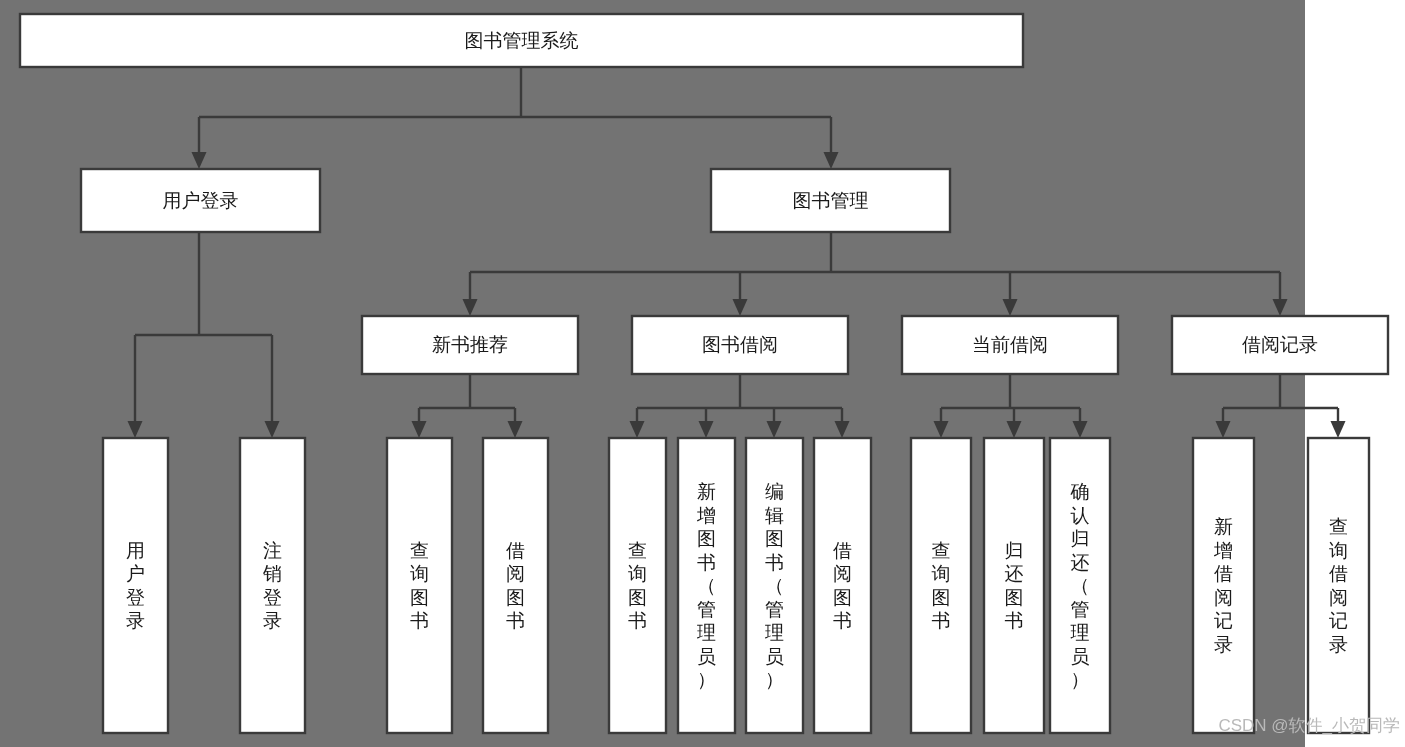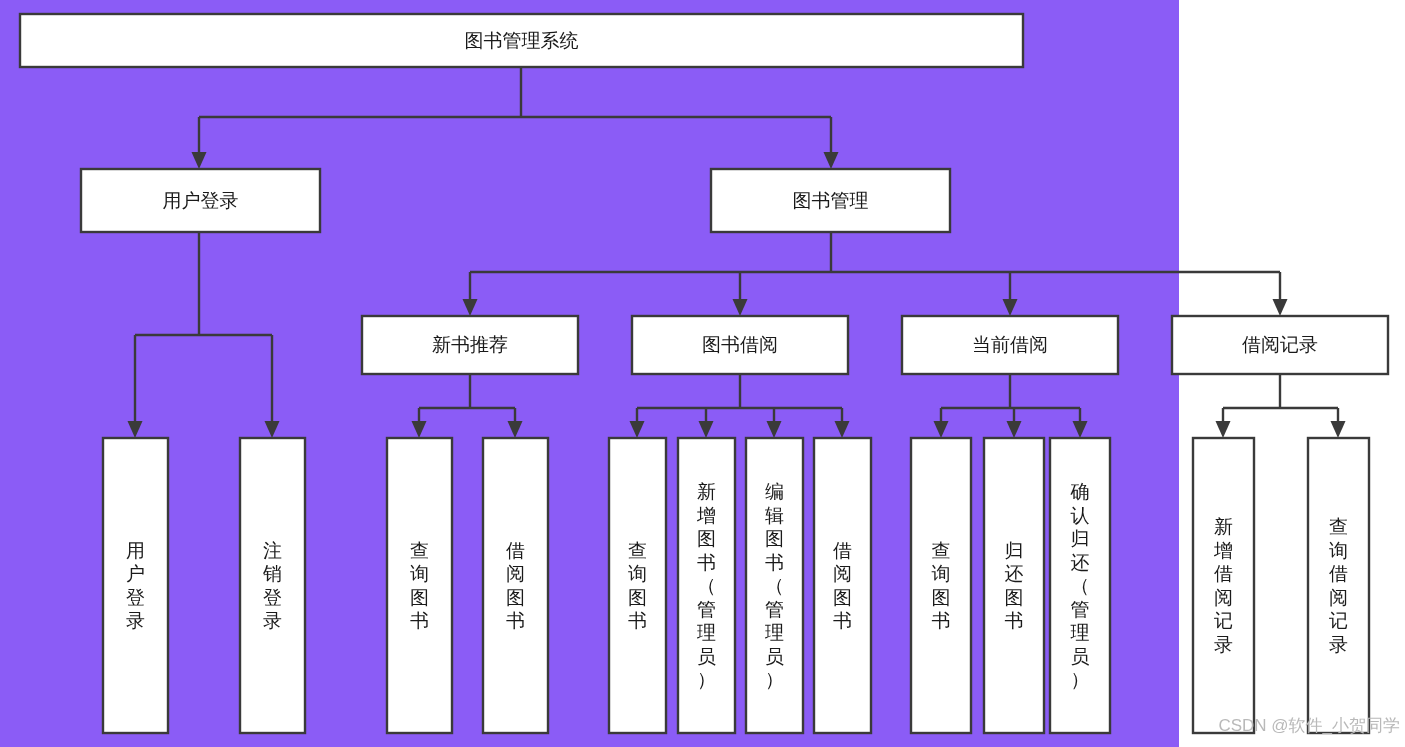--- a/index.html
+++ b/index.html
@@ -8,23 +8,23 @@
     background: #ffffff;
   }
   body {
     width: 1405px;
     height: 747px;
     font-family: "Liberation Sans", "DejaVu Sans", sans-serif;
     overflow: hidden;
   }
   #diagram-root {
     position: relative;
-    width: 1179px;
+    width: 1305px;
     height: 747px;
-    background: #8b5cf6;
+    background: #737373;
   }
   svg#tree-svg {
     position: absolute;
     top: 0;
     left: 0;
     width: 1405px;
     height: 747px;
     display: block;
   }
   .node-box {

